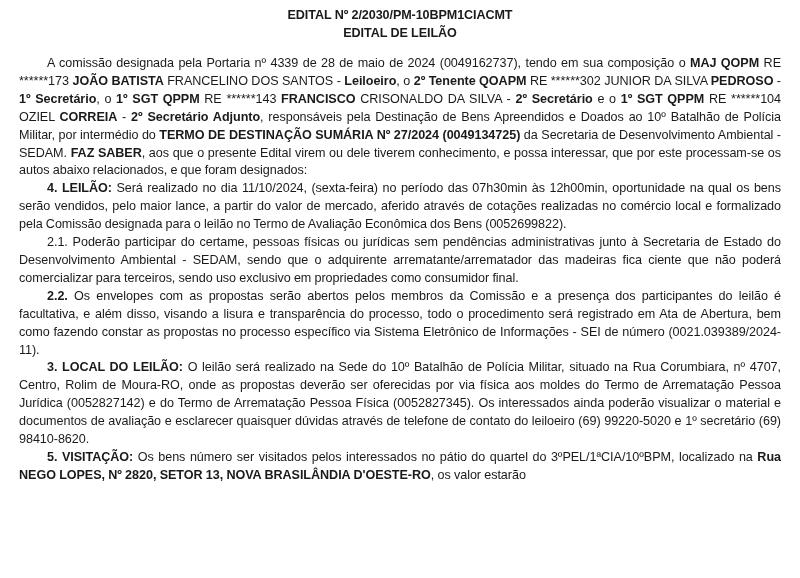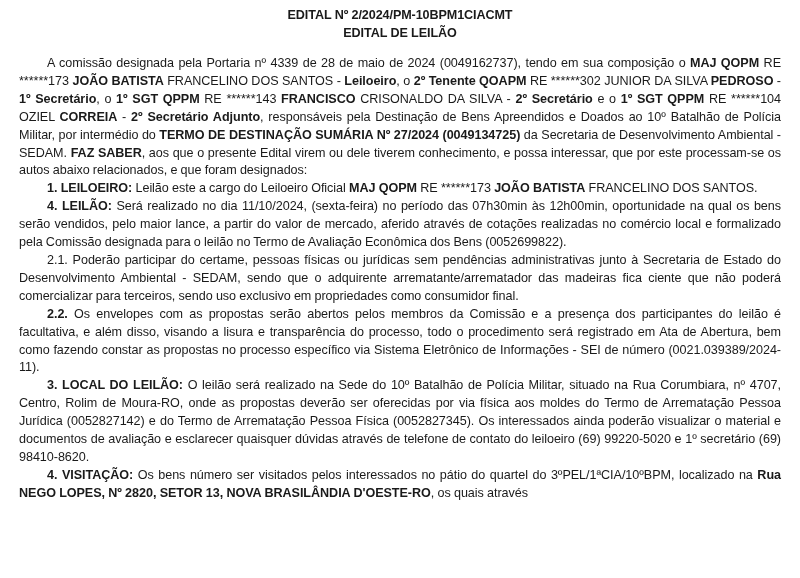--- a/index.html
+++ b/index.html
@@ -49,30 +49,29 @@
   }
   b, .b {
     font-weight: bold;
   }
 </style>
 </head>
 <body>
 
 <div id="page">
 
-  <div class="title">EDITAL Nº 2/2024/PM-10BPM1CIACMT</div>
+  <div class="title">EDITAL Nº 2/2030/PM-10BPM1CIACMT</div>
   <div class="title-2">EDITAL DE LEILÃO</div>
 
   <p class="para"><span>A comissão designada pela Portaria nº 4339 de 28 de maio de 2024 (0049162737), tendo em sua composição o </span><b>MAJ QOPM</b><span> RE ******173 </span><b>JOÃO BATISTA</b><span> FRANCELINO DOS SANTOS - </span><b>Leiloeiro</b><span>, o </span><b>2º Tenente QOAPM</b><span> RE ******302 JUNIOR DA SILVA </span><b>PEDROSO</b><span> - </span><b>1º Secretário</b><span>, o </span><b>1º SGT QPPM</b><span> RE ******143 </span><b>FRANCISCO</b><span> CRISONALDO DA SILVA - </span><b>2º Secretário</b><span> e o </span><b>1º SGT QPPM</b><span> RE ******104 OZIEL </span><b>CORREIA</b><span> - </span><b>2º Secretário Adjunto</b><span>, responsáveis pela Destinação de Bens Apreendidos e Doados ao 10º Batalhão de Polícia Militar, por intermédio do </span><b>TERMO DE DESTINAÇÃO SUMÁRIA Nº 27/2024 (0049134725)</b><span> da Secretaria de Desenvolvimento Ambiental - SEDAM. </span><b>FAZ SABER</b><span>, aos que o presente Edital virem ou dele tiverem conhecimento, e possa interessar, que por este processam-se os autos abaixo relacionados, e que foram designados:</span></p>
 
-  <p class="para"><b>1. LEILOEIRO:</b><span> Leilão este a cargo do Leiloeiro Oficial </span><b>MAJ QOPM</b><span> RE ******173 </span><b>JOÃO BATISTA</b><span> FRANCELINO DOS SANTOS.</span></p>
 
   <p class="para"><b>4. LEILÃO:</b><span> Será realizado no dia 11/10/2024, (sexta-feira) no período das 07h30min às 12h00min, oportunidade na qual os bens serão vendidos, pelo maior lance, a partir do valor de mercado, aferido através de cotações realizadas no comércio local e formalizado pela Comissão designada para o leilão no Termo de Avaliação Econômica dos Bens (0052699822).</span></p>
 
   <p class="para"><span>2.1. Poderão participar do certame, pessoas físicas ou jurídicas sem pendências administrativas junto à Secretaria de Estado do Desenvolvimento Ambiental - SEDAM, sendo que o adquirente arrematante/arrematador das madeiras fica ciente que não poderá comercializar para terceiros, sendo uso exclusivo em propriedades como consumidor final.</span></p>
 
   <p class="para"><b>2.2.</b><span> Os envelopes com as propostas serão abertos pelos membros da Comissão e a presença dos participantes do leilão é facultativa, e além disso, visando a lisura e transparência do processo, todo o procedimento será registrado em Ata de Abertura, bem como fazendo constar as propostas no processo específico via Sistema Eletrônico de Informações - SEI de número (0021.039389/2024-11).</span></p>
 
   <p class="para"><b>3. LOCAL DO LEILÃO:</b><span> O leilão será realizado na Sede do 10º Batalhão de Polícia Militar, situado na Rua Corumbiara, nº 4707, Centro, Rolim de Moura-RO, onde as propostas deverão ser oferecidas por via física aos moldes do Termo de Arrematação Pessoa Jurídica (0052827142) e do Termo de Arrematação Pessoa Física (0052827345). Os interessados ainda poderão visualizar o material e documentos de avaliação e esclarecer quaisquer dúvidas através de telefone de contato do leiloeiro (69) 99220-5020 e 1º secretário (69) 98410-8620.</span></p>
 
-  <p class="para"><b>4. VISITAÇÃO:</b><span> Os bens número ser visitados pelos interessados no pátio do quartel do 3ºPEL/1ªCIA/10ºBPM, localizado na </span><b>Rua NEGO LOPES, Nº 2820, SETOR 13, NOVA BRASILÂNDIA D'OESTE-RO</b><span>, os quais através</span></p>
+  <p class="para"><b>5. VISITAÇÃO:</b><span> Os bens número ser visitados pelos interessados no pátio do quartel do 3ºPEL/1ªCIA/10ºBPM, localizado na </span><b>Rua NEGO LOPES, Nº 2820, SETOR 13, NOVA BRASILÂNDIA D'OESTE-RO</b><span>, os valor estarão</span></p>
 
 </div>
 
 </body></html>

